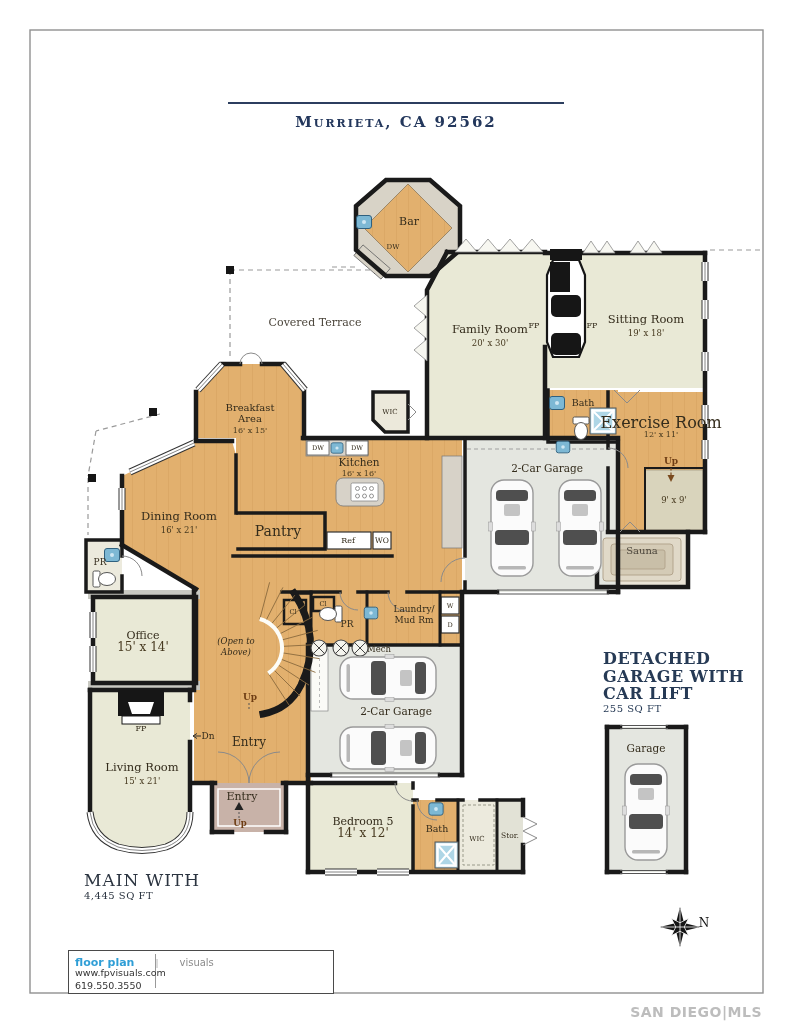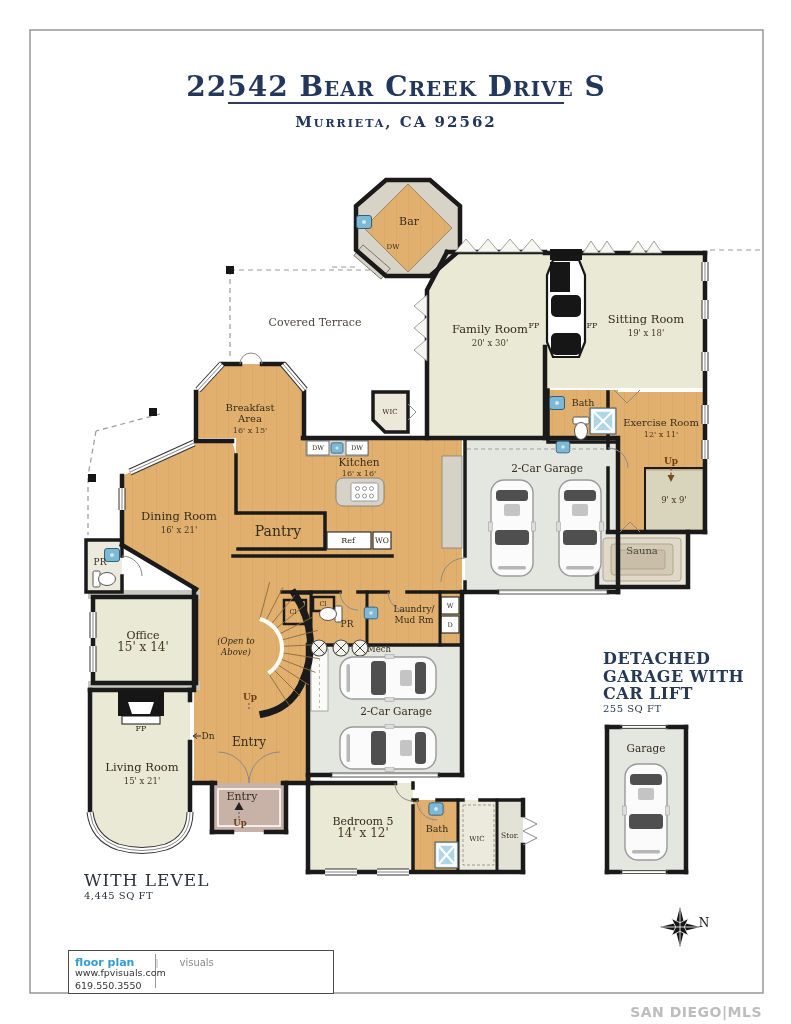--- a/index.html
+++ b/index.html
@@ -351,36 +351,35 @@
 
   <g>
     <path d="M680,907 L684,923 L700,927 L684,931 L680,947 L676,931 L660,927 L676,923 Z" fill="#161616"></path>
     <g transform="rotate(45 680 927)">
       <path d="M680,915 L683,924 L692,927 L683,930 L680,939 L677,930 L668,927 L677,924 Z" fill="#161616" stroke="#fff" stroke-width="0.7"></path>
     </g>
     <path d="M680,909 L680,945 M662,927 L698,927" stroke="#fff" stroke-width="0.8"></path>
   </g>
 </svg>
 
-<span class="lbl title navy" style="left:396px;top:87px;">22542 Bear Creek Drive S</span>
 <div class="rule" style="left:228px;top:102px;width:336px;"></div>
 <span class="lbl subtitle navy" style="left:396px;top:122px;">Murrieta, CA 92562</span>
 
 <span class="lbl" style="left:409px;top:221px;font-size:11px;">Bar</span>
 <span class="lbl" style="left:393px;top:247px;font-size:7px;">DW</span>
 <span class="lbl" style="left:490px;top:330px;font-size:11.5px;">Family Room</span>
 <span class="lbl dms" style="left:490px;top:343px;font-size:8.5px;">20' x 30'</span>
 <span class="lbl" style="left:534px;top:326px;font-size:8px;">FP</span>
 <span class="lbl" style="left:592px;top:326px;font-size:8px;">FP</span>
 <span class="lbl" style="left:646px;top:320px;font-size:11.5px;">Sitting Room</span>
 <span class="lbl dms" style="left:646px;top:333px;font-size:8.5px;">19' x 18'</span>
 <span class="lbl gray" style="left:315px;top:322px;font-size:11px;">Covered Terrace</span>
 <span class="lbl" style="left:390px;top:412px;font-size:7px;">WIC</span>
 <span class="lbl" style="left:583px;top:403px;font-size:9.5px;">Bath</span>
-<span class="lbl" style="left:661px;top:423px;font-size:10px;">Exercise Room</span>
+<span class="lbl" style="left:661px;top:423px;font-size:16px;">Exercise Room</span>
 <span class="lbl dms" style="left:661px;top:435px;font-size:8px;">12' x 11'</span>
 <span class="lbl brown" style="left:671px;top:461px;font-size:9px;">Up</span>
 <span class="lbl dms" style="left:674px;top:500px;font-size:8.5px;">9' x 9'</span>
 <span class="lbl gray" style="left:642px;top:551px;font-size:10px;">Sauna</span>
 <span class="lbl" style="left:547px;top:468px;font-size:10.5px;">2-Car Garage</span>
 <span class="lbl" style="left:250px;top:408px;font-size:10px;">Breakfast</span>
 <span class="lbl" style="left:250px;top:419px;font-size:10px;">Area</span>
 <span class="lbl dms" style="left:250px;top:431px;font-size:8px;">16' x 15'</span>
 <span class="lbl" style="left:359px;top:462px;font-size:10.5px;">Kitchen</span>
 <span class="lbl dms" style="left:359px;top:474px;font-size:8px;">16' x 16'</span>
@@ -413,21 +412,21 @@
 <span class="lbl" style="left:141px;top:729px;font-size:8px;">FP</span>
 <span class="lbl" style="left:242px;top:796px;font-size:11px;">Entry</span>
 <span class="lbl brown" style="left:240px;top:823px;font-size:8.5px;">Up</span>
 <span class="lbl" style="left:363px;top:821px;font-size:11px;">Bedroom 5</span>
 <span class="lbl dms" style="left:363px;top:833px;font-size:12px;">14' x 12'</span>
 <span class="lbl" style="left:437px;top:829px;font-size:9.5px;">Bath</span>
 <span class="lbl" style="left:477px;top:839px;font-size:7px;">WIC</span>
 <span class="lbl" style="left:510px;top:836px;font-size:7.5px;">Stor.</span>
 <span class="lbl" style="left:646px;top:748px;font-size:10.5px;">Garage</span>
 
-<span class="lblL levelname" style="left:84px;top:880px;">WITH LEVEL</span>
+<span class="lblL levelname" style="left:84px;top:880px;">MAIN WITH</span>
 <span class="lblL leveldims" style="left:84px;top:896px;">4,445 SQ FT</span>
 <span class="lblL detached" style="left:603px;top:659px;">DETACHED</span>
 <span class="lblL detached" style="left:603px;top:677px;">GARAGE WITH</span>
 <span class="lblL detached" style="left:603px;top:694px;">CAR LIFT</span>
 <span class="lblL leveldims" style="left:603px;top:709px;color:#263a55;">255 SQ FT</span>
 <span class="lbl" style="left:704px;top:923px;font-size:12px;color:#111;">N</span>
 
 <div class="footer-box"></div>
 <div class="footer-div"></div>
 <div class="brand">

